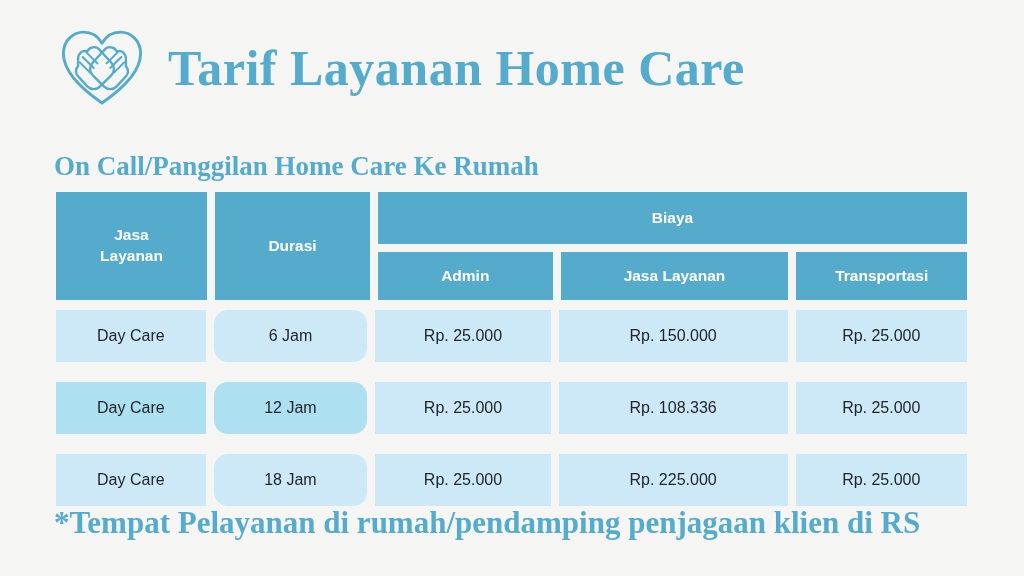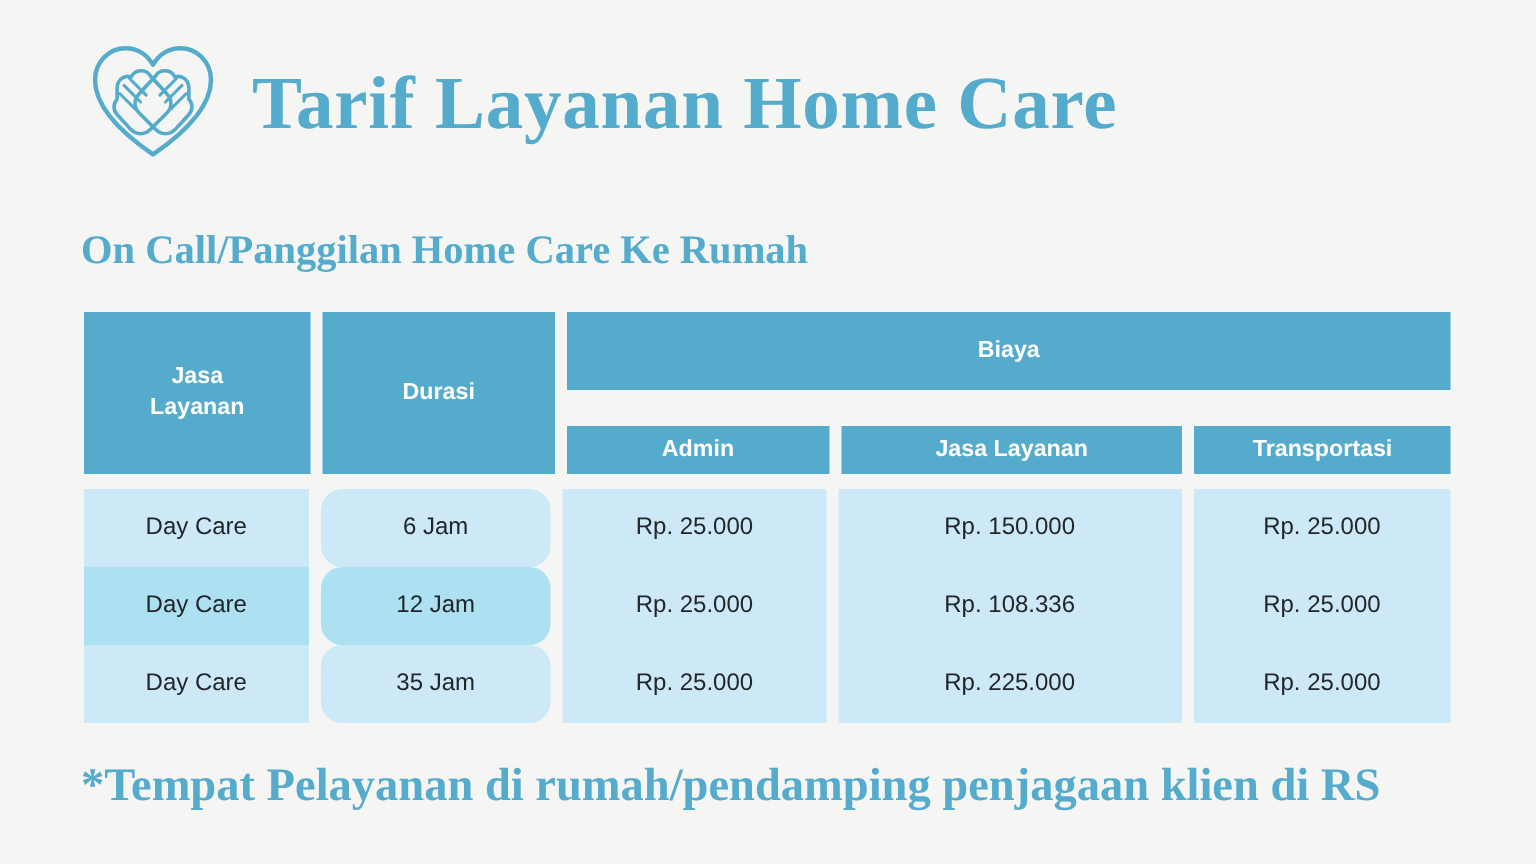--- a/index.html
+++ b/index.html
@@ -71,21 +71,20 @@
     color: #ffffff;
     font-size: 15.5px;
     font-weight: bold;
     display: flex;
     align-items: center;
     justify-content: center;
     text-align: center;
     line-height: 1.35;
     box-sizing: border-box;
     padding: 4px 6px;
-    margin-top: 16px;
   }
   .th-service { width: 151px; height: 108px; }
   .th-duration { width: 155px; height: 108px; }
 
   .th-cost-group {
     width: 589px;
     display: flex;
     flex-direction: column;
     gap: 8px;
   }
@@ -99,21 +98,21 @@
     height: 48px;
   }
   .th-sub-admin { width: 177px; }
   .th-sub-service { width: 231px; }
   .th-sub-transport { width: 173px; }
 
   .table-body {
     margin-top: 10px;
     display: flex;
     flex-direction: column;
-    gap: 0;
+    gap: 20px;
   }
   .table-row {
     display: flex;
     gap: 8px;
     height: 52px;
   }
   .td {
     background: #cde9f7;
     color: #20262b;
     font-size: 16px;
@@ -200,21 +199,21 @@
     <div class="table-row">
       <div class="td td-service accent">Day Care</div>
       <div class="td td-duration accent">12 Jam</div>
       <div class="td td-admin">Rp. 25.000</div>
       <div class="td td-fee">Rp. 108.336</div>
       <div class="td td-transport">Rp. 25.000</div>
     </div>
 
     <div class="table-row">
       <div class="td td-service">Day Care</div>
-      <div class="td td-duration">35 Jam</div>
+      <div class="td td-duration">18 Jam</div>
       <div class="td td-admin">Rp. 25.000</div>
       <div class="td td-fee">Rp. 225.000</div>
       <div class="td td-transport">Rp. 25.000</div>
     </div>
 
   </div>
 </div>
 
 <div class="footnote">*Tempat Pelayanan di rumah/pendamping penjagaan klien di RS</div>
 

